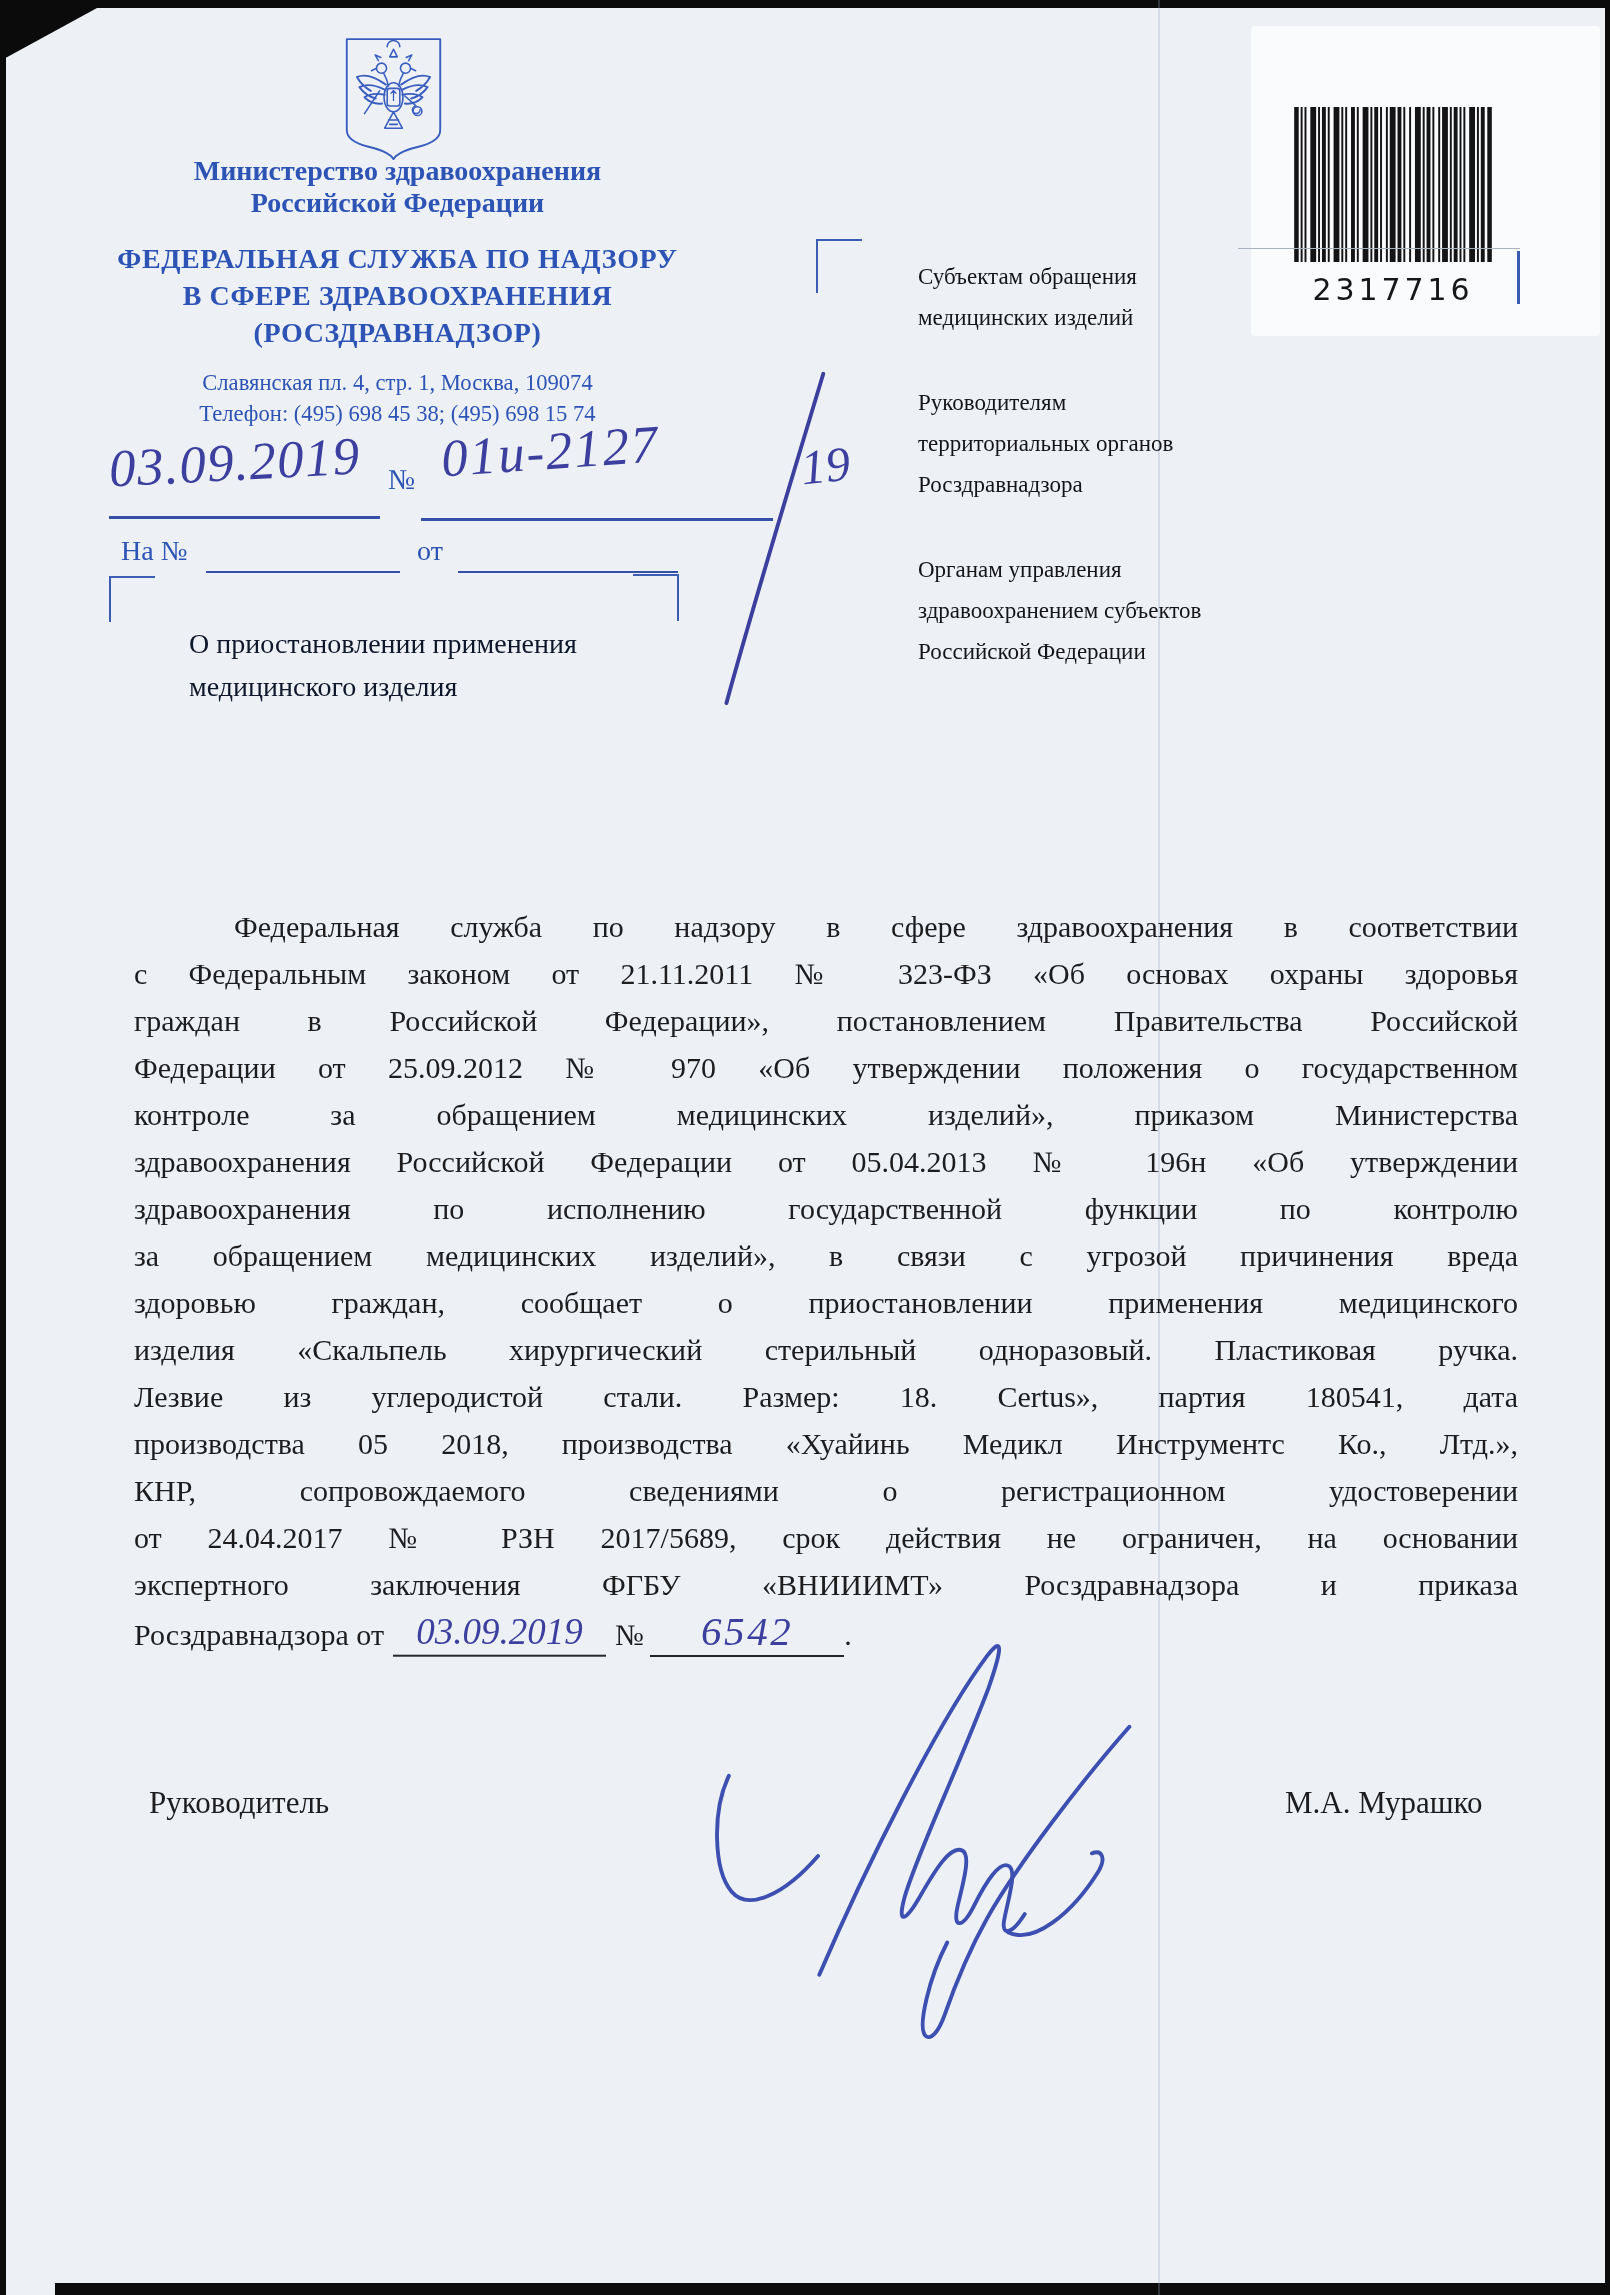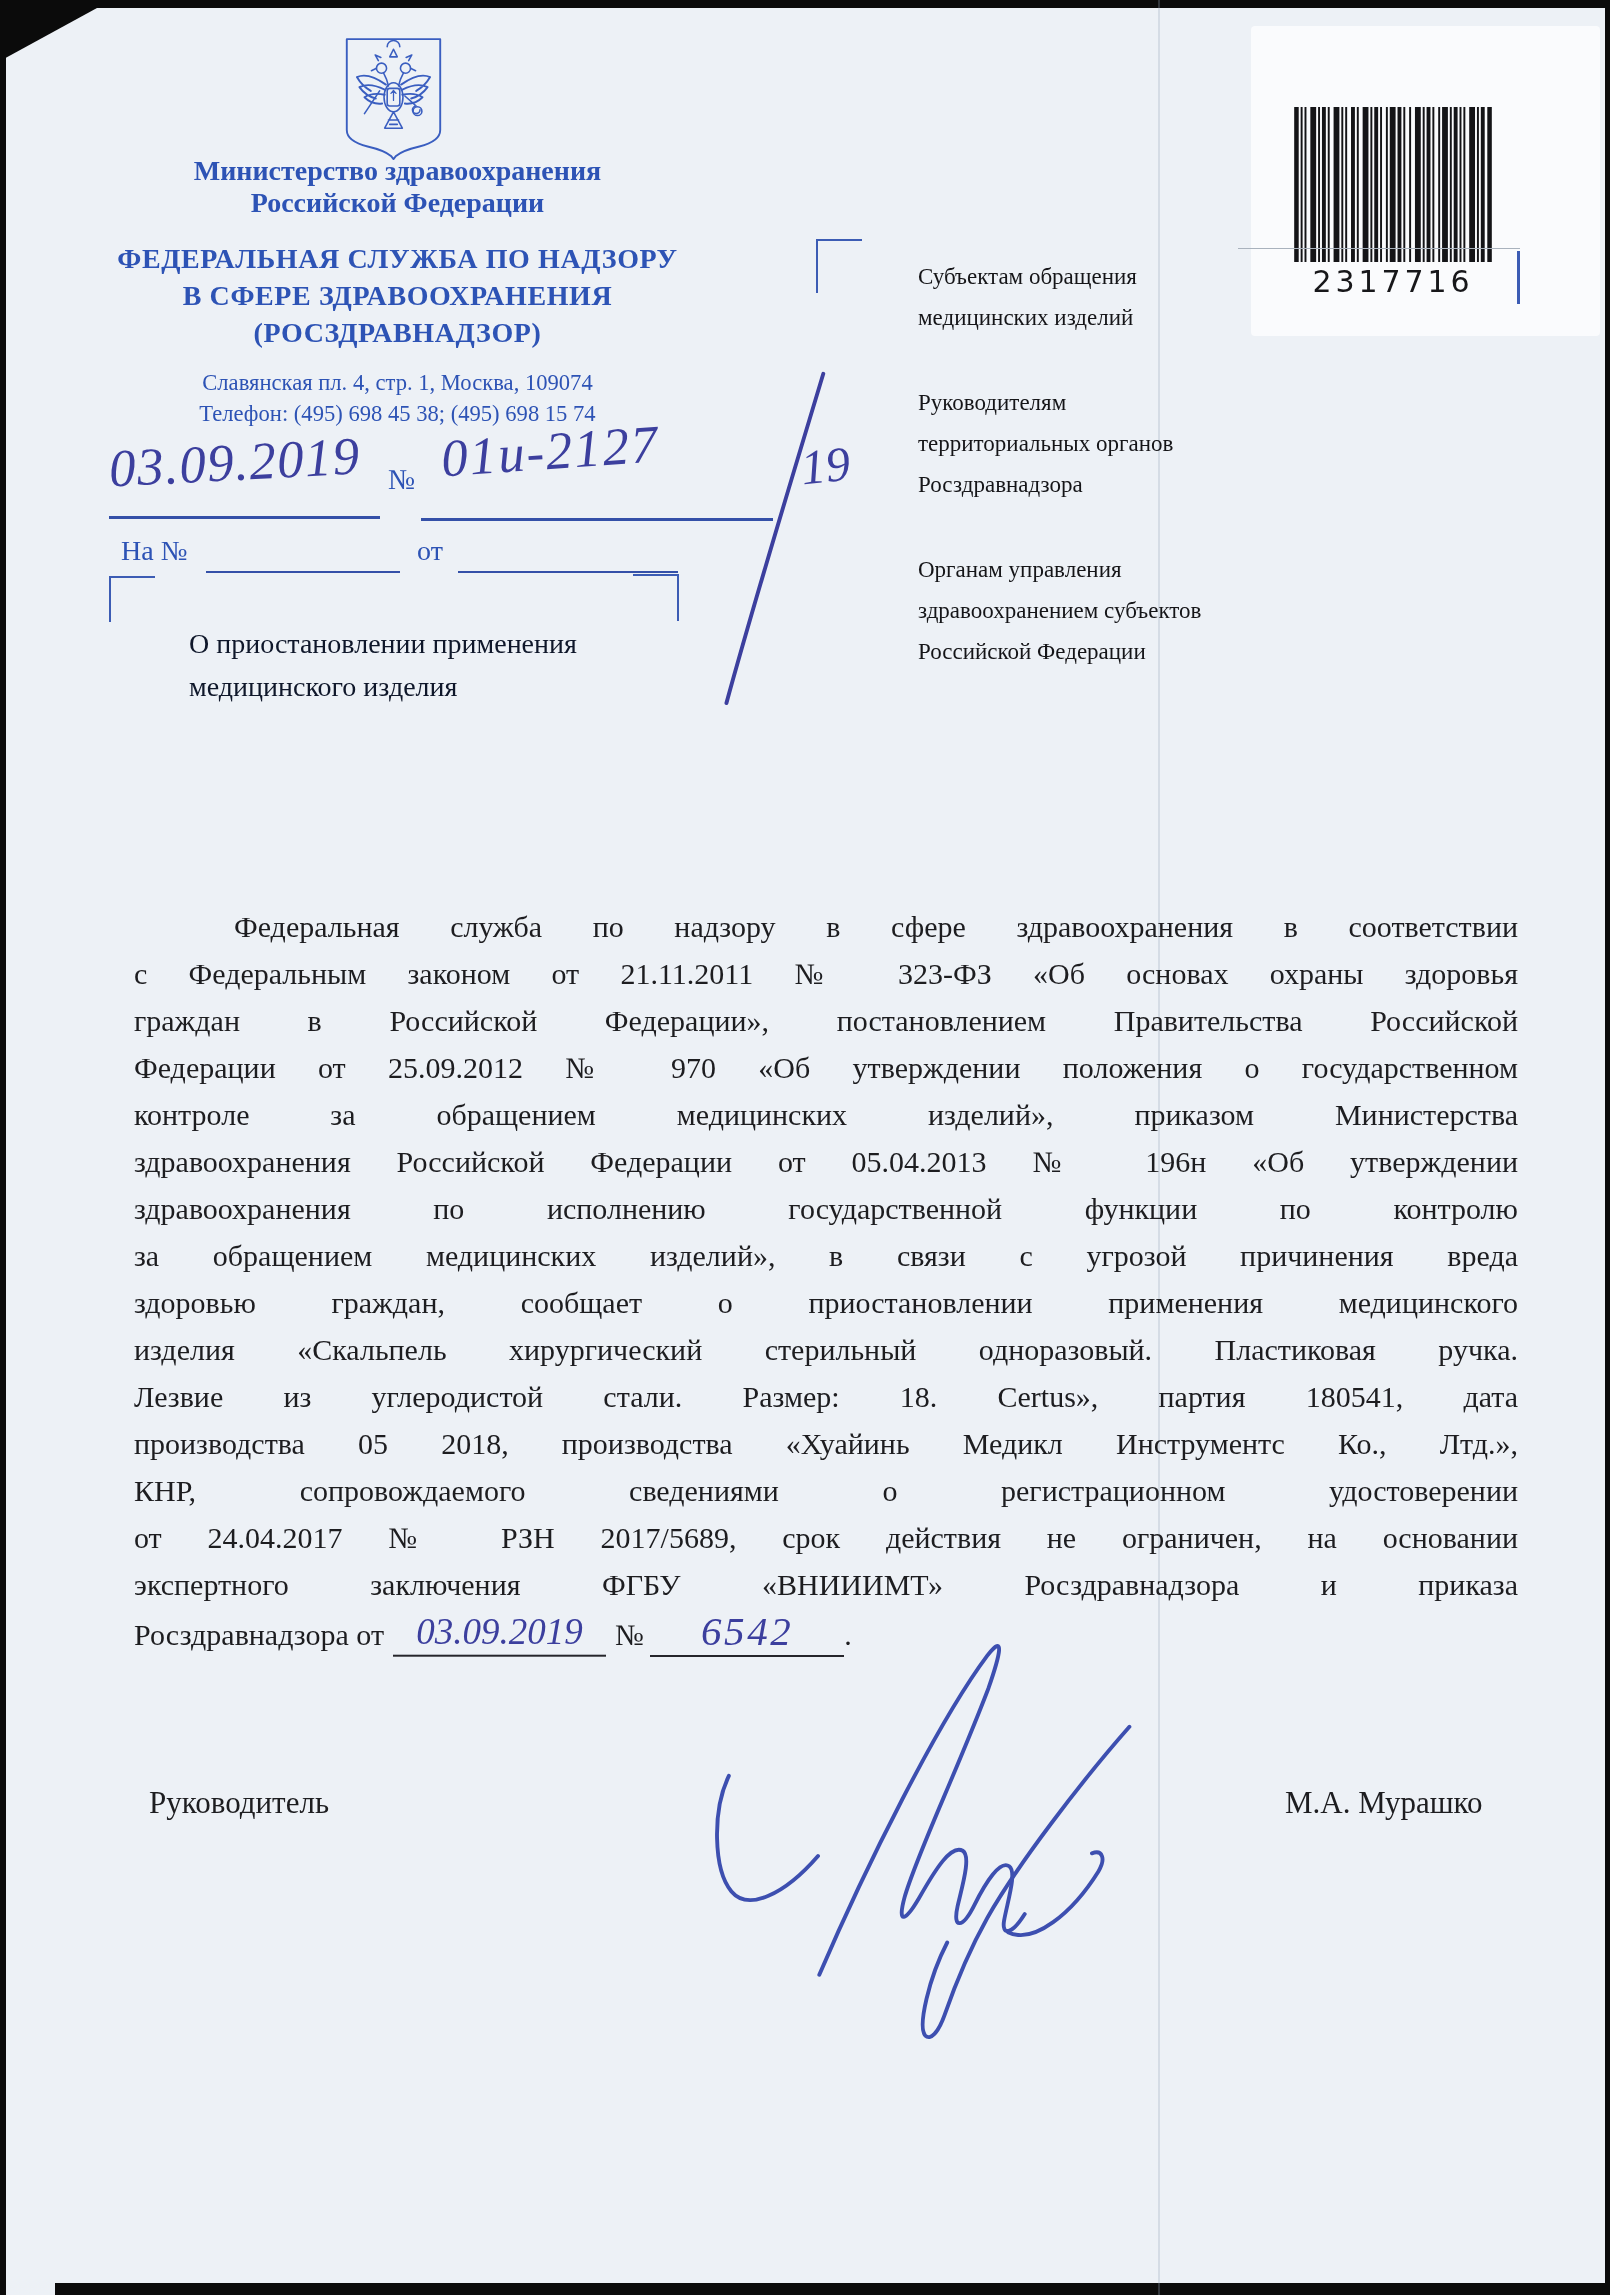--- a/index.html
+++ b/index.html
@@ -23,21 +23,21 @@
   .lh{position:absolute;text-align:center;color:#2d53b5;}
   #ministry{left:71px;top:155px;width:653px;font-weight:bold;font-size:28px;line-height:32px;}
   #service{left:55px;top:240px;width:685px;font-weight:bold;font-size:28px;line-height:37px;letter-spacing:0.6px;}
   #address-block{left:71px;top:367px;width:653px;font-size:22.6px;line-height:31px;}
 
   
   #arms{position:absolute;left:343px;top:35px;width:101px;height:127px;}
 
   
   #barcode-wrap{position:absolute;left:1294px;top:107px;width:198px;text-align:center;}
-  #barcode-number{font-family:"DejaVu Sans", sans-serif;font-size:30px;letter-spacing:3.9px;color:#17171a;margin-top:0;}
+  #barcode-number{font-family:"DejaVu Sans", sans-serif;font-size:30px;letter-spacing:3.9px;color:#17171a;margin-top:8px;}
 
   
   .mark{position:absolute;}
   #mark-addr-left{left:816px;top:239px;width:44px;height:52px;border-top:2.6px solid #3c5cb4;border-left:2.6px solid #3c5cb4;}
   #mark-addr-line{left:1238px;top:248px;width:282px;height:1.3px;background:#a9b2bd;}
   #mark-addr-right{left:1517px;top:251px;width:2.6px;height:53px;background:#3c5cb4;}
   #mark-subj-left{left:109px;top:576px;width:44px;height:44px;border-top:2.6px solid #3c5cb4;border-left:2.6px solid #3c5cb4;}
   #mark-subj-right{left:633px;top:574px;width:44px;height:45px;border-top:2.6px solid #3c5cb4;border-right:2.6px solid #3c5cb4;}
 
   

